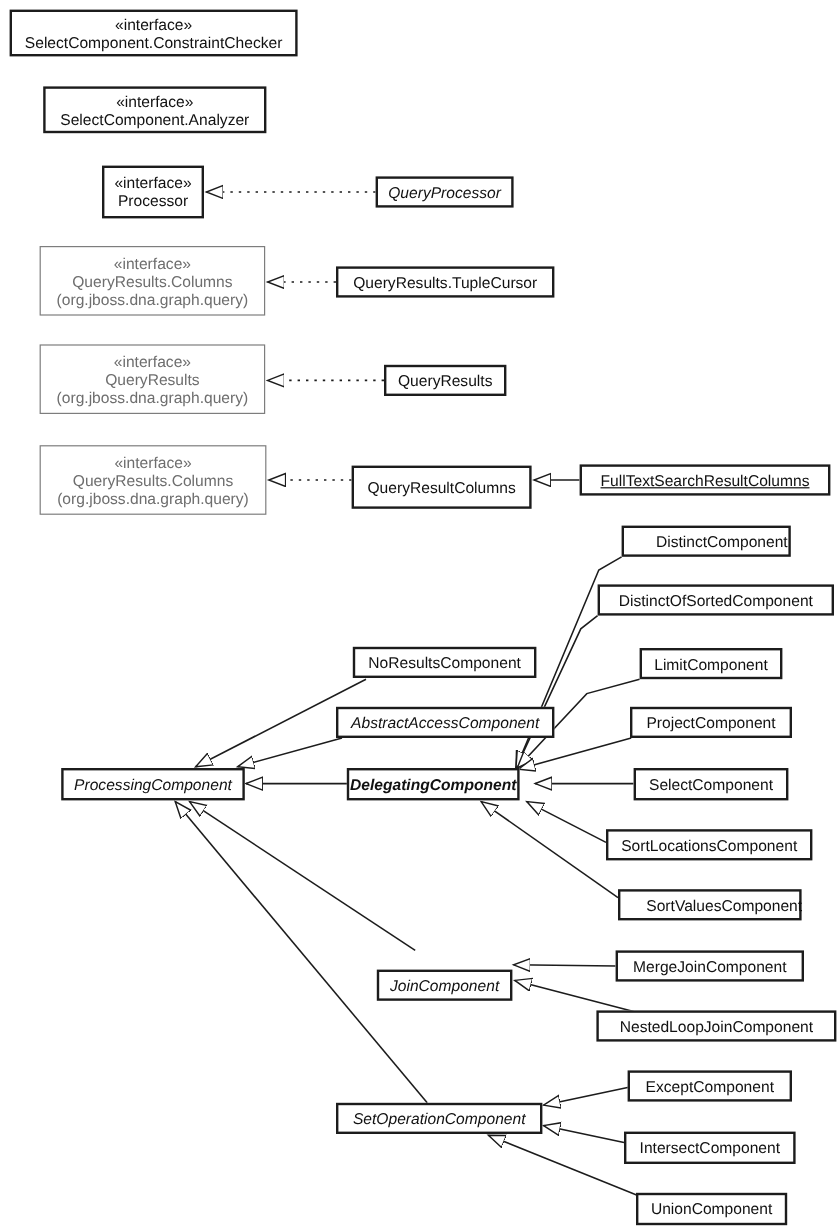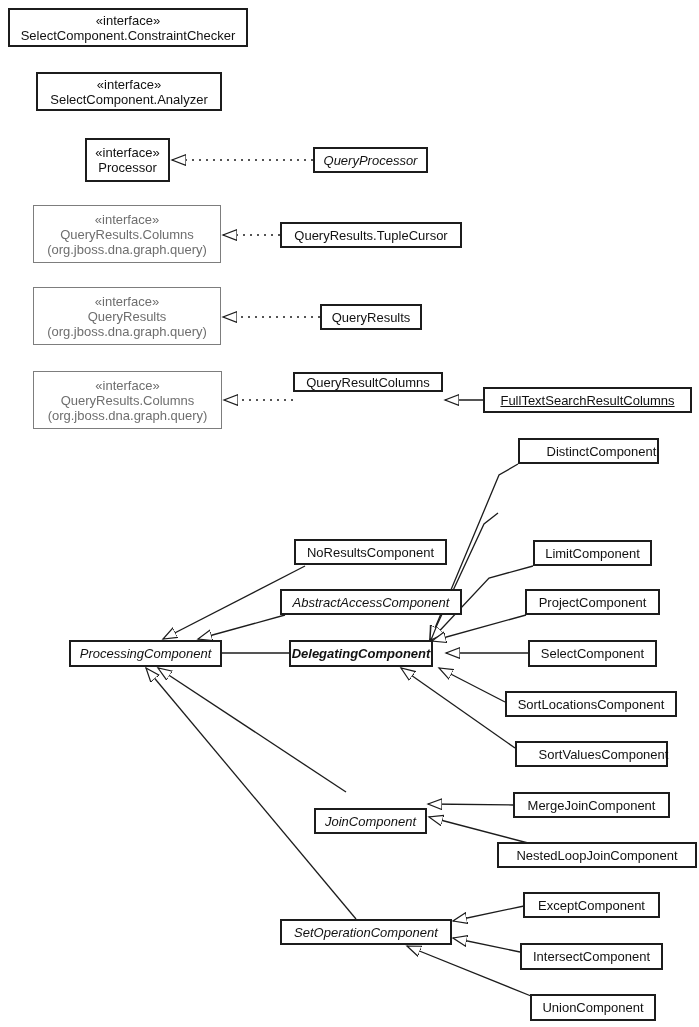--- a/index.html
+++ b/index.html
@@ -95,50 +95,53 @@
   <div class="node" style="left:320px;top:304px;width:102px;height:26px;">
     <span class="name">QueryResults</span>
   </div>
 
   <div class="node gray" style="left:33px;top:371px;width:189px;height:58px;">
     <span class="stereo">«interface»</span>
     <span class="name">QueryResults.Columns</span>
     <span class="pkg">(org.jboss.dna.graph.query)</span>
   </div>
 
-  <div class="node" style="left:293px;top:372px;width:150px;height:20px;">
+  <div class="node" style="left:293px;top:388px;width:150px;height:36px;">
     <span class="name">QueryResultColumns</span>
   </div>
 
   <div class="node" style="left:483px;top:387px;width:209px;height:26px;text-decoration:underline;">
     <span class="name">FullTextSearchResultColumns</span>
   </div>
 
   <div class="node" style="left:518px;top:438px;width:141px;height:26px;padding-left:26px;">
     <span class="name">DistinctComponent</span>
   </div>
 
+  <div class="node" style="left:498px;top:487px;width:197px;height:26px;">
+    <span class="name">DistinctOfSortedComponent</span>
+  </div>
 
   <div class="node" style="left:294px;top:539px;width:153px;height:26px;">
     <span class="name">NoResultsComponent</span>
   </div>
 
   <div class="node abstract" style="left:280px;top:589px;width:182px;height:26px;">
     <span class="name">AbstractAccessComponent</span>
   </div>
 
   <div class="node" style="left:533px;top:540px;width:119px;height:26px;">
     <span class="name">LimitComponent</span>
   </div>
 
   <div class="node" style="left:525px;top:589px;width:135px;height:26px;">
     <span class="name">ProjectComponent</span>
   </div>
 
-  <div class="node abstract" style="left:51px;top:640px;width:153px;height:27px;margin-left:18px;">
+  <div class="node abstract" style="left:51px;top:640px;width:153px;height:27px;">
     <span class="name">ProcessingComponent</span>
   </div>
 
   <div class="node abstract" style="left:289px;top:640px;width:144px;height:27px;font-weight:bold;">
     <span class="name">DelegatingComponent</span>
   </div>
 
   <div class="node" style="left:528px;top:640px;width:129px;height:27px;">
     <span class="name">SelectComponent</span>
   </div>

